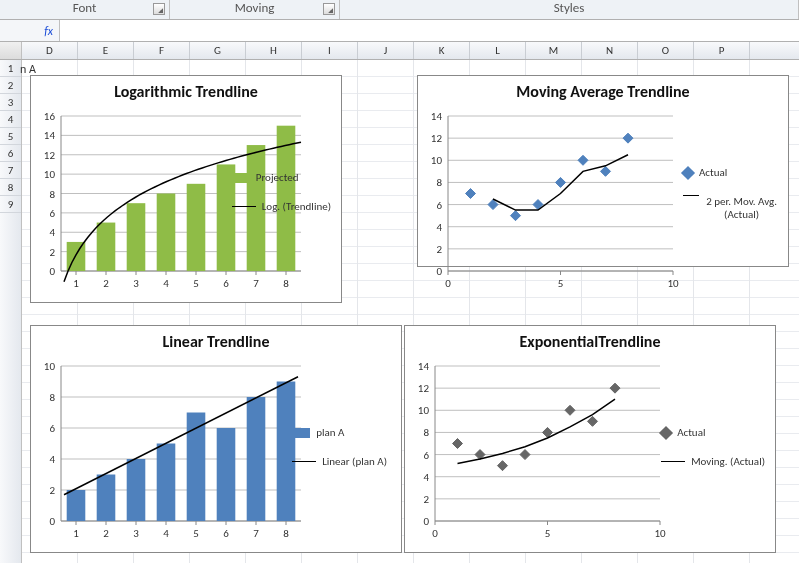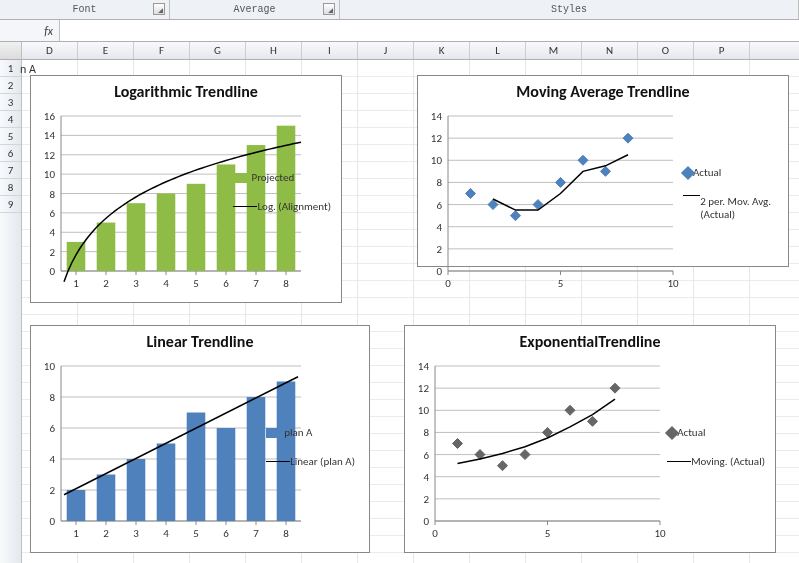--- a/index.html
+++ b/index.html
@@ -15,27 +15,26 @@
   }
   .ribbon-groups {
     display: flex;
     height: 20px;
     border-bottom: 1px solid #b0b0b0;
     background: #eef2f6;
   }
   .ribbon-group {
     flex: 0 0 auto;
     display: flex;
-    align-items: center;
+    align-items: flex-start;
     justify-content: center;
     border-right: 1px solid #c0c0c0;
     color: #555;
-    font-size: 10px;
+    font-size: 13px;
     position: relative;
-    font-family: Liberation Mono, monospace;
   }
   .ribbon-group .dlg {
     position: absolute;
     right: 4px;
     top: 3px;
     width: 12px;
     height: 12px;
     border: 1px solid #999;
     background: linear-gradient(#fff,#ddd);
   }
@@ -58,21 +57,21 @@
     align-items: stretch;
     background: #fff;
   }
   .fx-cell {
     width: 60px;
     border-right: 1px solid #c0c0c0;
     display:flex;
     align-items:center;
     justify-content:flex-end;
     padding-right:6px;
-    color:#404040;
+    color:#1d4ed8;
     font-style: italic;
     background: #f4f6f9;
   }
   .fx-input {
     flex:1;
     border:none;
     outline:none;
     padding:2px 6px;
     font-family: inherit;
     font-size: 12px;
@@ -137,23 +136,24 @@
   }
   svg { display:block; }
   .legend {
     position:absolute;
     font-size:11px;
     color:#333;
   }
   .legend-row {
     display:flex;
     align-items:center;
-    gap:0;
+    gap:6px;
     margin-bottom:16px;
     white-space:nowrap;
+    text-align:center;
   }
   .swatch-bar {
     width:18px; height:10px;
   }
   .swatch-line {
     width:24px; height:0;
     border-top:1.5px solid #000;
   }
   .swatch-diamond {
     width:10px; height:10px;
@@ -167,21 +167,21 @@
 </style>
 </head>
 <body>
 
 <div class="ribbon-groups">
   <div class="ribbon-group" style="width:170px">
     <span>Font</span>
     <span class="dlg"></span>
   </div>
   <div class="ribbon-group" style="width:170px">
-    <span>Average</span>
+    <span>Moving</span>
     <span class="dlg"></span>
   </div>
   <div class="ribbon-group" style="flex:1">
     <span>Styles</span>
   </div>
 </div>
 
 <div class="formula-bar">
   <div class="fx-cell">
       <span>fx</span>
@@ -270,21 +270,21 @@
           <line x1="255" x2="255" y1="170" y2="174" stroke="#888"></line>
           <path d="M33,180.6613075555208 L36.95,170.22104573422047 L40.9,161.51312638836436 L44.85,154.04364657539182 L48.800000000000004,147.50380891618533 L52.75,141.68761240730737 L56.7,136.45074920377303 L60.650000000000006,131.6881909197875 L64.6,127.3211115685968 L68.55000000000001,123.28883687089261 L72.5,119.54366617685054 L76.45,116.04741852061034 L80.4,112.76905671543037 L84.35000000000001,109.6830093335202 L88.3,106.76795816968398 L92.25,104.005944349469 L96.20000000000002,101.38169759515343 L100.15,98.88212496390217 L104.10000000000001,96.4959156171279 L108.05,94.21323138835713 L112,92.02546172589693 L115.95,89.92502757906811 L119.89999999999999,87.90522294700077 L123.85000000000002,85.96008573061681 L127.80000000000001,84.08429161606064 L131.75,82.27306623010602 L135.7,80.52211191743915 L139.65,78.82754631306666 L143.60000000000002,77.18585050080395 L147.54999999999998,75.59382501689697 L151.5,74.04855231589205 L155.45,72.54736459216444 L159.4,71.0878160654668 L163.35000000000002,69.66765900738125 L167.29999999999998,68.2848229186306 L171.25,66.93739637300718 L175.2,65.62361112833842 L179.15,64.34182817306333 L183.09999999999997,63.09052543218071 L187.05,61.868286901256624 L191,60.67379301394445 L194.95,59.50581207870685 L198.9,58.36319264540954 L202.85,57.24485668319055 L206.79999999999998,56.149793468287655 L210.75,55.077054094969725 L214.70000000000002,54.02574653486539 L218.65,52.99503118022871 L222.6,51.98411681535079 L226.55,50.992256967690224 L230.5,50.0187465965661 L234.45,49.06291908261956 L238.4,48.12414348584515 L242.35,47.20182204394408 L246.3,46.295387886158736 L250.25,45.404302940692034 L254.20000000000002,44.52805601636824 L258.15,43.666161041410234 L262.1,42.81815544413949 L266.05,41.98359866209282 L270,41.16207076752545 " fill="none" stroke="#000" stroke-width="1.5"></path>
         </svg>
       <div class="legend" style="right:10px; top:95px">
         <div class="legend-row">
             <span class="swatch-bar" style="background:#8fbc47"></span>
             <span>Projected</span>
           </div>
         <div class="legend-row">
             <span class="swatch-line"></span>
-            <span>Log. (Alignment)</span>
+            <span>Log. (Trendline)</span>
           </div>
       </div>
     </div>
 
     <div class="chart-box" style="left:395px; top:15px; width:372px; height:192px">
       <div class="chart-title">Moving Average Trendline</div>
       <svg id="svg-mov" width="372" height="195">
           <line x1="30" x2="255" y1="170" y2="170" stroke="#bfbfbf"></line>
           <text x="24" y="174" font-size="11" fill="#333" text-anchor="end">0</text>
           <line x1="30" x2="255" y1="147.85714285714286" y2="147.85714285714286" stroke="#bfbfbf"></line>
@@ -324,21 +324,21 @@
             <span class="swatch-diamond" style="background:#4f81bd"></span>
             <span>Actual</span>
           </div>
         <div class="legend-row" style="align-items:flex-start">
             <span class="swatch-line"></span>
             <span style="white-space:normal">2 per. Mov. Avg. (Actual)</span>
           </div>
       </div>
     </div>
 
-    <div class="chart-box" style="left:8px; top:265px; width:340px; height:228px">
+    <div class="chart-box" style="left:8px; top:265px; width:372px; height:228px">
       <div class="chart-title">Linear Trendline</div>
       <svg id="svg-lin" width="372" height="195">
           <line x1="30" x2="270" y1="170" y2="170" stroke="#bfbfbf" stroke-width="1"></line>
           <text x="24" y="174" font-size="11" fill="#333" text-anchor="end">0</text>
           <line x1="30" x2="270" y1="139" y2="139" stroke="#bfbfbf" stroke-width="1"></line>
           <text x="24" y="143" font-size="11" fill="#333" text-anchor="end">2</text>
           <line x1="30" x2="270" y1="108" y2="108" stroke="#bfbfbf" stroke-width="1"></line>
           <text x="24" y="112" font-size="11" fill="#333" text-anchor="end">4</text>
           <line x1="30" x2="270" y1="77" y2="77" stroke="#bfbfbf" stroke-width="1"></line>
           <text x="24" y="81" font-size="11" fill="#333" text-anchor="end">6</text>

